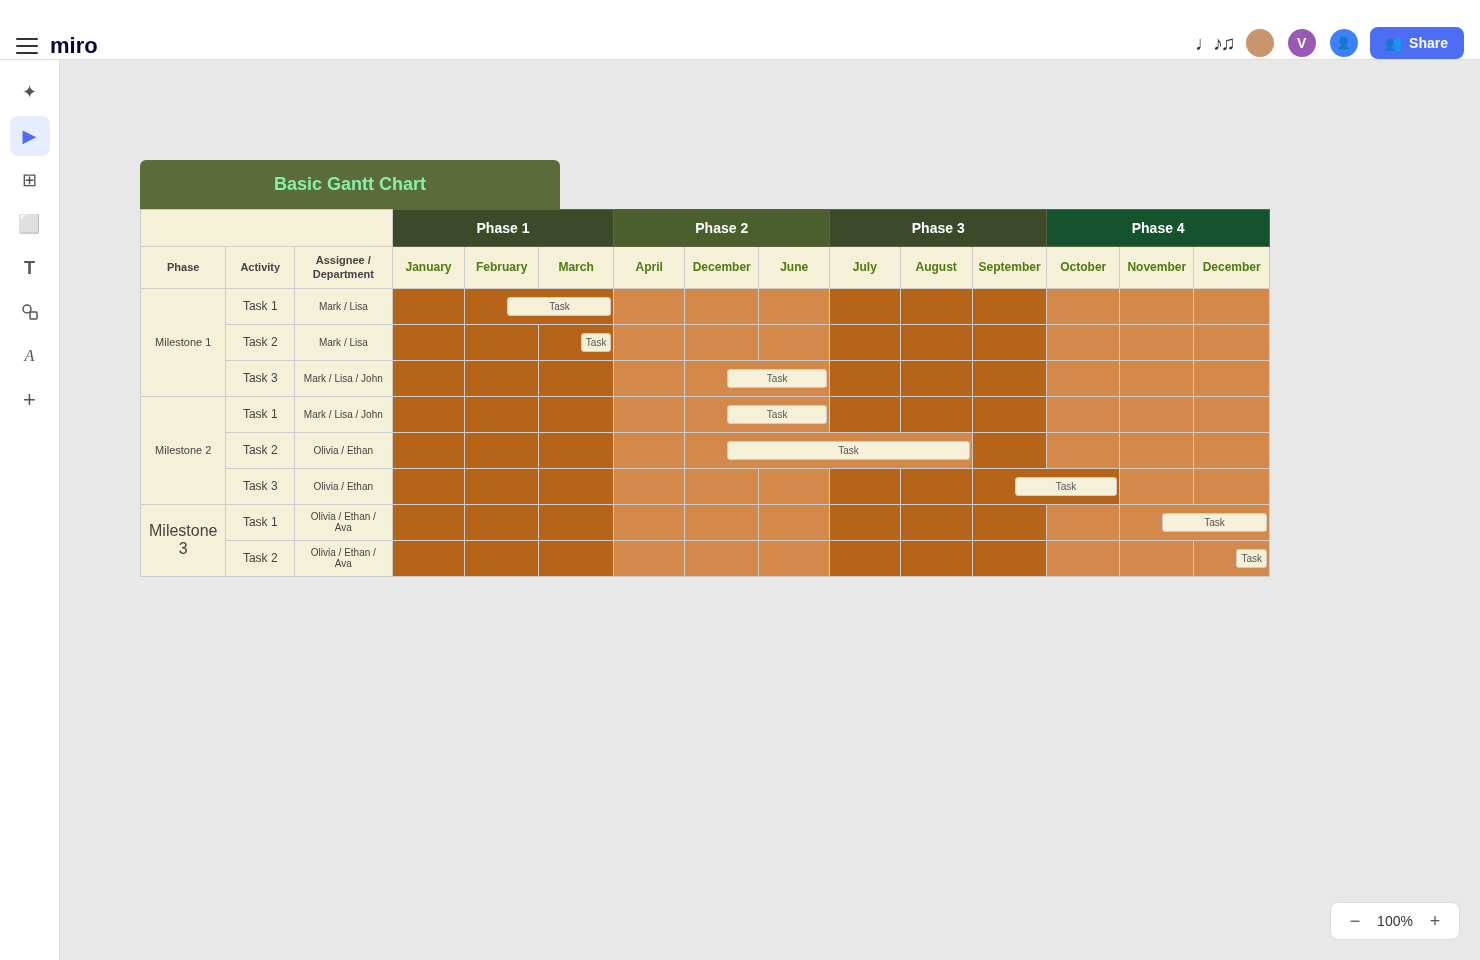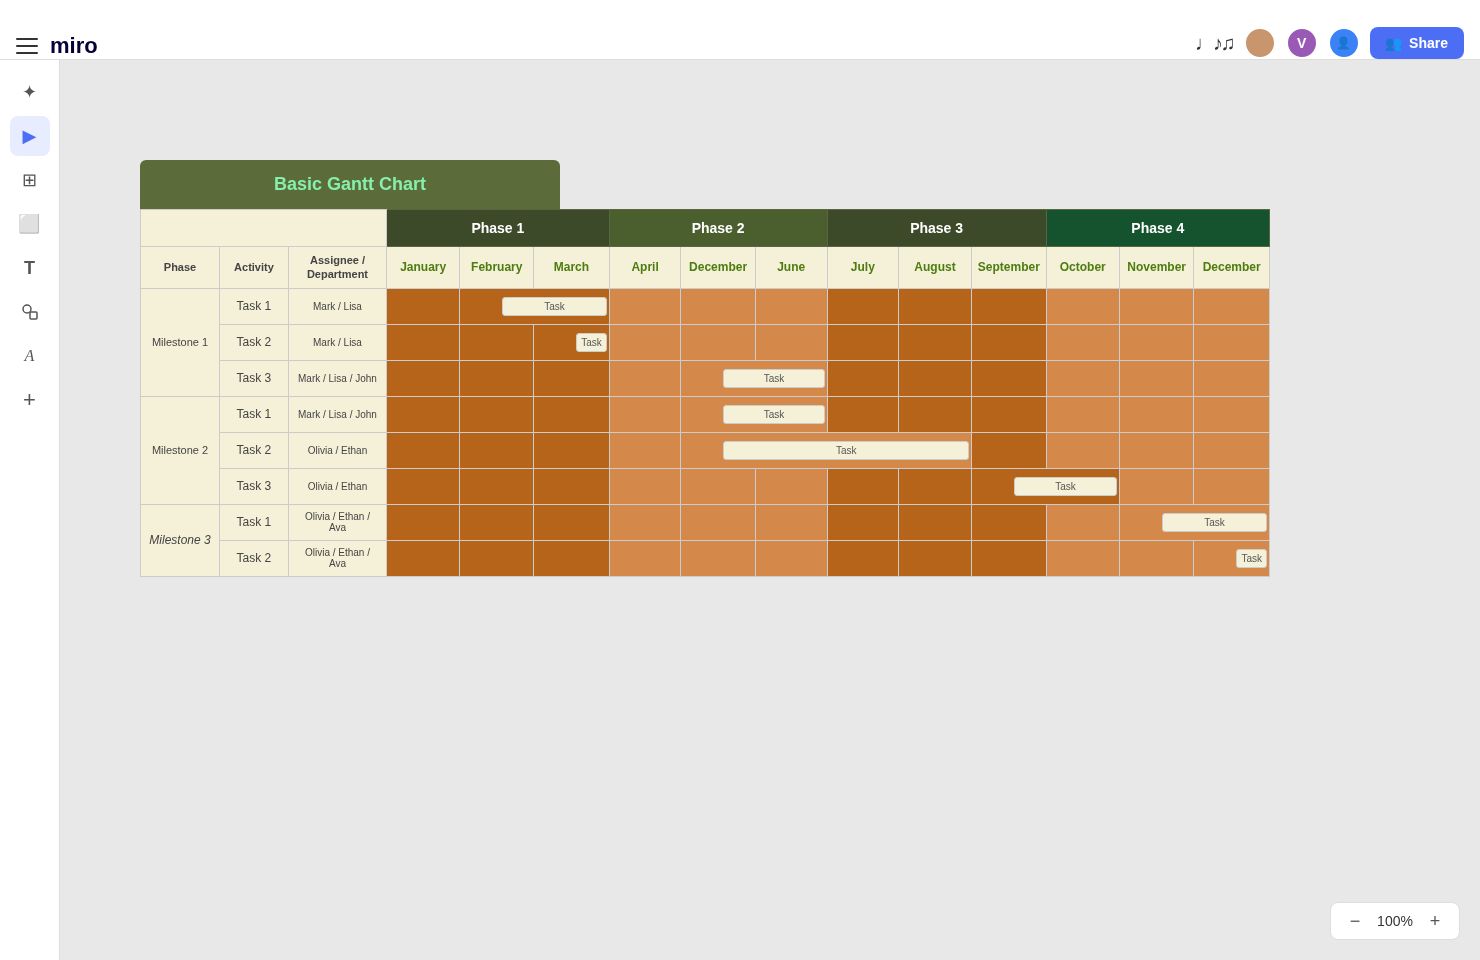--- a/index.html
+++ b/index.html
@@ -446,21 +446,21 @@
           <td class="data-cell phase3-bg"></td>
           <td class="data-cell phase3-bg"></td>
           <td class="data-cell phase3-bg" colspan="2">
             <div class="task-bar">Task</div>
           </td>
           <td class="data-cell phase4-bg"></td>
           <td class="data-cell phase4-bg"></td>
         </tr>
 
         <tr>
-          <td class="label-cell" rowspan="2" style="font-size:12px;font-style:italic;">Milestone 3</td>
+          <td class="label-cell" rowspan="2" style="font-size:16px;">Milestone 3</td>
           <td class="label-cell">Task 1</td>
           <td class="label-cell" style="font-size:10px;">Olivia / Ethan / Ava</td>
           <td class="data-cell phase1-bg"></td>
           <td class="data-cell phase1-bg"></td>
           <td class="data-cell phase1-bg"></td>
           <td class="data-cell phase2-bg"></td>
           <td class="data-cell phase2-bg"></td>
           <td class="data-cell phase2-bg"></td>
           <td class="data-cell phase3-bg"></td>
           <td class="data-cell phase3-bg"></td>

